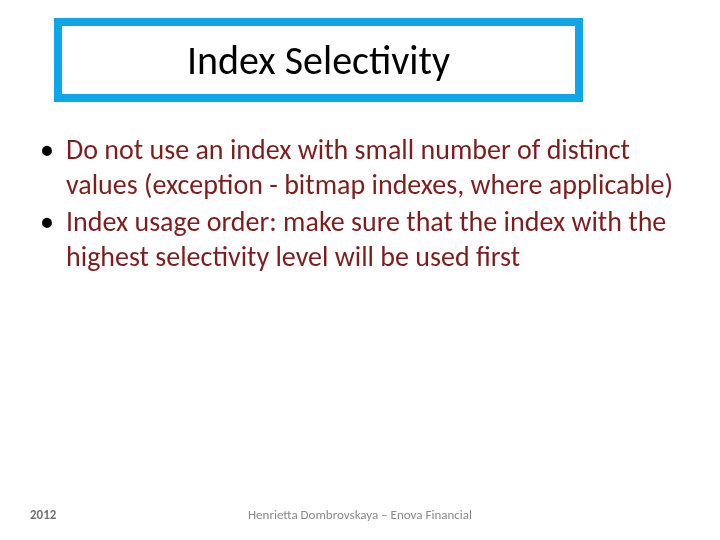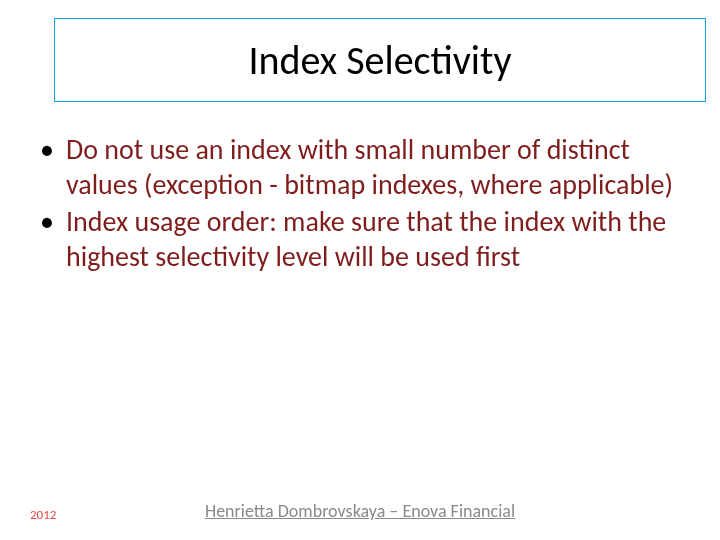--- a/index.html
+++ b/index.html
@@ -8,23 +8,23 @@
     height: 540px;
     background: #ffffff;
     font-family: Calibri, "Segoe UI", Arial, sans-serif;
     position: relative;
     overflow: hidden;
   }
   .title-box {
     position: absolute;
     top: 18px;
     left: 54px;
-    width: 652px;
+    width: 529px;
     height: 84px;
-    border: 1px solid #0ea5e9;
+    border: 8px solid #0ea5e9;
     display: flex;
     align-items: center;
     justify-content: center;
   }
   .title-text {
     font-size: 40px;
     color: #000000;
     font-weight: 400;
   }
   .bullets {
@@ -51,31 +51,31 @@
     font-size: 28px;
     color: #7f1d1d;
     line-height: 1.25;
     flex: 1;
   }
   .footer-year {
     position: absolute;
     bottom: 18px;
     left: 30px;
     font-size: 13px;
-    color: #ef4444;
+    color: #737373;
+    font-weight: bold;
   }
   .footer-author {
     position: absolute;
     bottom: 18px;
     left: 0;
     right: 0;
     text-align: center;
-    font-size: 18px;
+    font-size: 13px;
     color: #8a8a8a;
-    text-decoration: underline;
   }
 </style>
 </head>
 <body>
 
 <div class="title-box">
   <div class="title-text">Index Selectivity</div>
 </div>
 
 <div class="bullets">

